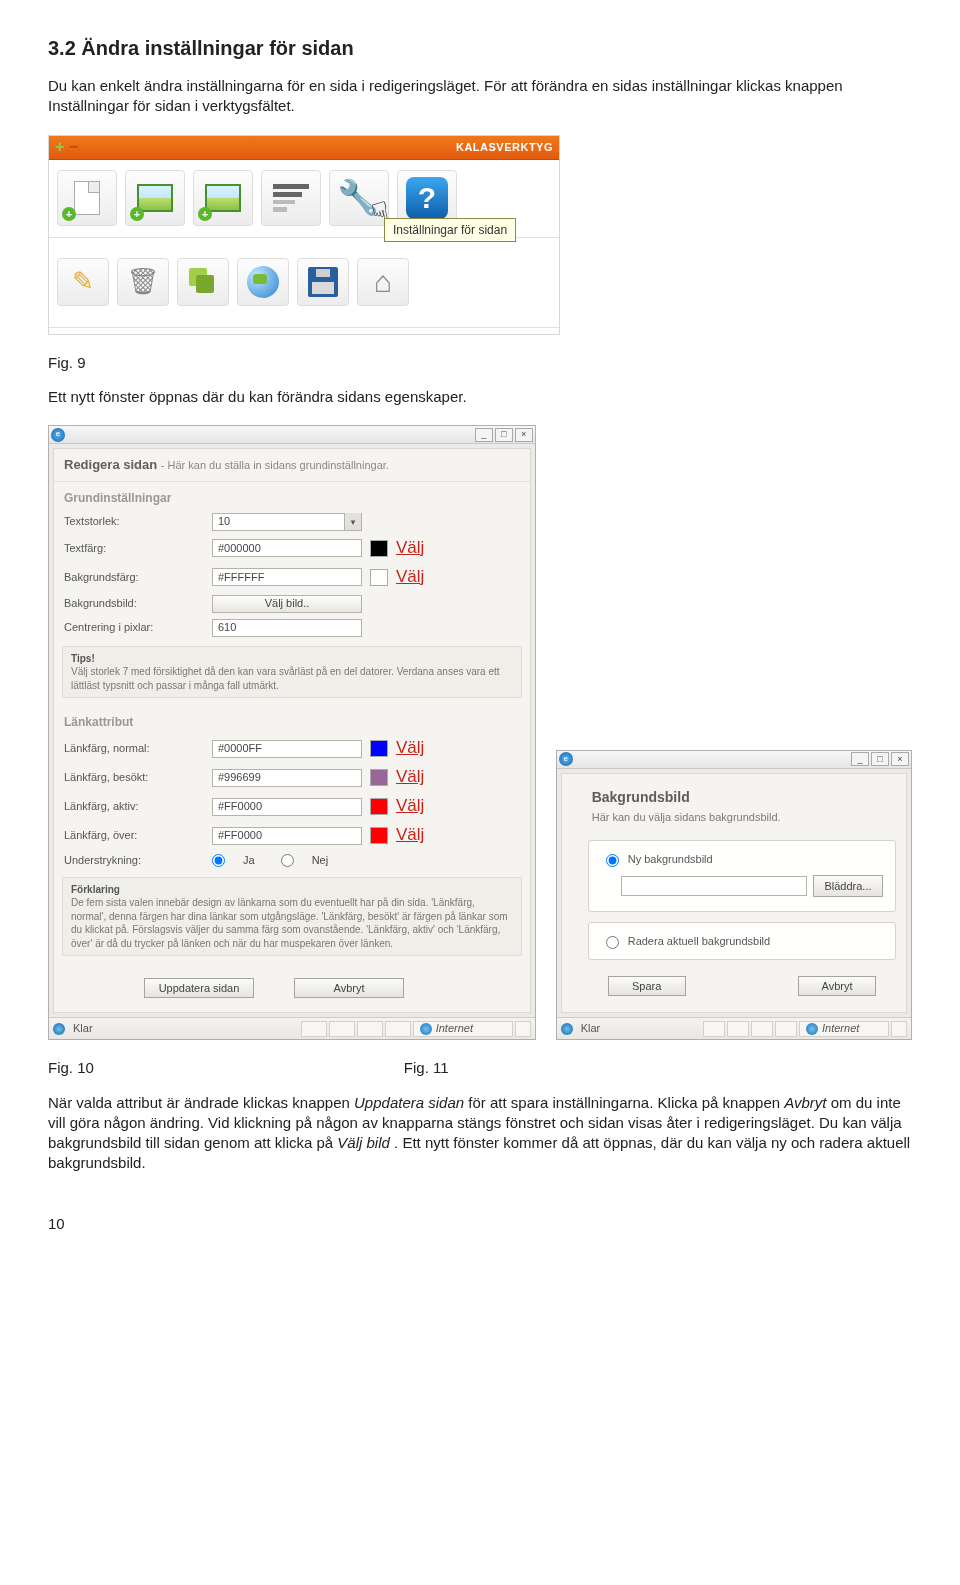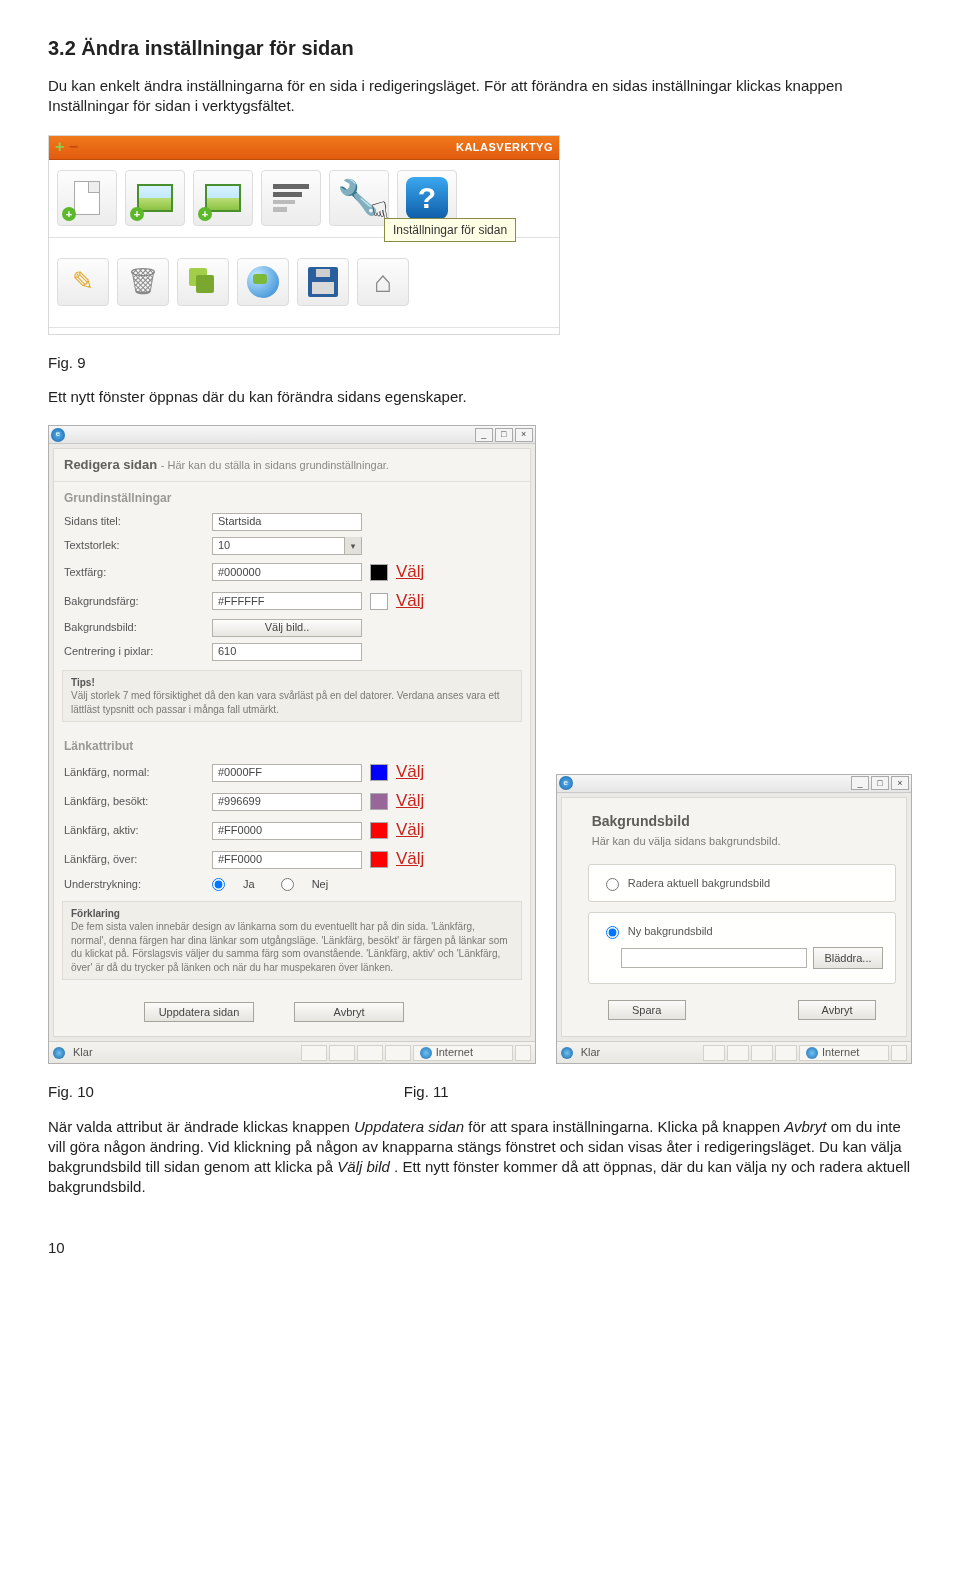--- a/index.html
+++ b/index.html
@@ -151,21 +151,21 @@
     display:flex;align-items:center;justify-content:center;
     font-size:11px;color:#444;
   }
 
   .statusbar{
     height:22px;background:linear-gradient(#f4f3f0,#e9e7e2);
     border-top:1px solid #d0cdc6;
     display:flex;align-items:center;padding:0 4px;gap:2px;
     font-size:11px;color:#555;
   }
-  .sb-cell{height:16px;border:1px solid #d4d1ca;background:#f7f6f2;}
+  .sb-cell{height:16px;border:1px solid #d4d1ca;background:#f7f6f2;font-style:italic;}
   .sb-text{display:flex;align-items:center;gap:4px;padding:0 6px;}
   .sb-globe{width:12px;height:12px;border-radius:50%;background:radial-gradient(circle,#6fc2f2,#1d6eb5);}
   .sb-ie{width:12px;height:12px;border-radius:50%;background:radial-gradient(circle,#6fc2f2,#1560a3);}
 
   .dlg2 { width:358px; }
   .dlg2 .panel2{ margin:4px; background:#f6f4f1; border:1px solid #dcd9d4; padding:0 0 4px 16px;}
   .dlg2 .hdr2{ padding:14px 14px 6px;}
   .dlg2 .hdr2 .ttl{ font-size:14px;font-weight:bold;color:#5f5d58;}
   .dlg2 .hdr2 .sub{ font-size:11px;color:#7d7a74;margin-top:3px;}
   .dlg2 .opt-box{ margin:10px 10px 10px 10px; border:1px solid #d6d3cc; background:#fffffe; border-radius:3px; padding:10px 12px 14px;}
@@ -259,24 +259,20 @@
       <div class="tb-mini">□</div>
       <div class="tb-mini">×</div>
     </div>
     <div class="panel">
       <div class="panel-hdr">
         <span>Redigera sidan</span>
         <span class="sub"> -  Här kan du ställa in sidans grundinställningar.</span>
       </div>
       <div class="sect-title">Grundinställningar</div>
 
-      <div class="form-row">
-        <div class="lbl">Sidans titel:</div>
-        <div class="inp">Startsida</div>
-      </div>
       <div class="form-row">
         <div class="lbl">Textstorlek:</div>
         <div class="inp sel">
             <span>10</span>
           </div>
       </div>
       <div class="form-row">
         <div class="lbl">Textfärg:</div>
         <div class="inp">#000000</div>
         <div class="swatch" style="background:#000"></div>
@@ -371,35 +367,35 @@
       <div class="dlg-ie">e</div>
       <div class="tb-mini">_</div>
       <div class="tb-mini">□</div>
       <div class="tb-mini">×</div>
     </div>
     <div class="panel2">
       <div class="hdr2">
         <div class="ttl">Bakgrundsbild</div>
         <div class="sub">Här kan du välja sidans bakgrundsbild.</div>
       </div>
-      <div class="opt-box" style="padding:10px 12px;">
-        <label class="opt-line" style="margin:0;">
-          <input type="radio" style="">
-          <span>Radera aktuell bakgrundsbild</span>
-        </label>
-      </div>
       <div class="opt-box">
         <label class="opt-line">
           <input type="radio" checked="" style="">
           <span>Ny bakgrundsbild</span>
         </label>
         <div class="file-row">
           <div class="file-inp"></div>
           <div class="file-btn">Bläddra...</div>
         </div>
+      </div>
+      <div class="opt-box" style="padding:10px 12px;">
+        <label class="opt-line" style="margin:0;">
+          <input type="radio" style="">
+          <span>Radera aktuell bakgrundsbild</span>
+        </label>
       </div>
       <div class="btns">
         <div class="dlg-btn">Spara</div>
         <div class="dlg-btn">Avbryt</div>
       </div>
     </div>
     <div class="statusbar">
       <div class="sb-ie"></div>
       <span class="sb-text">Klar</span>
       <div style="flex:1"></div>

